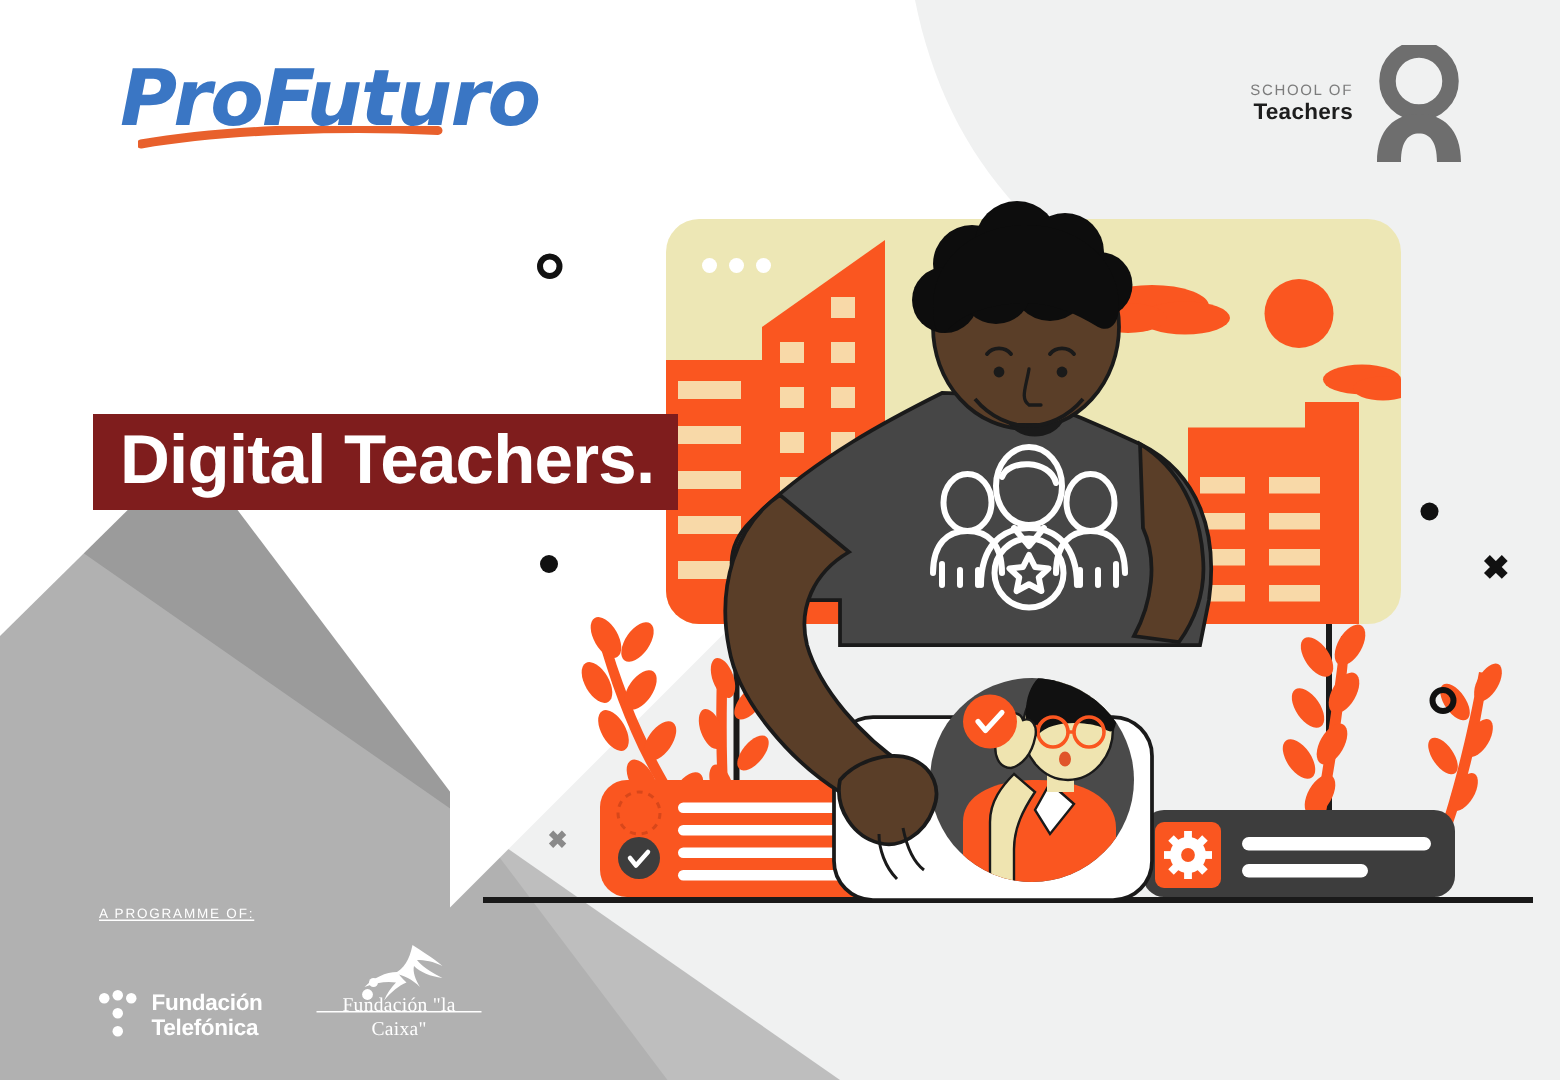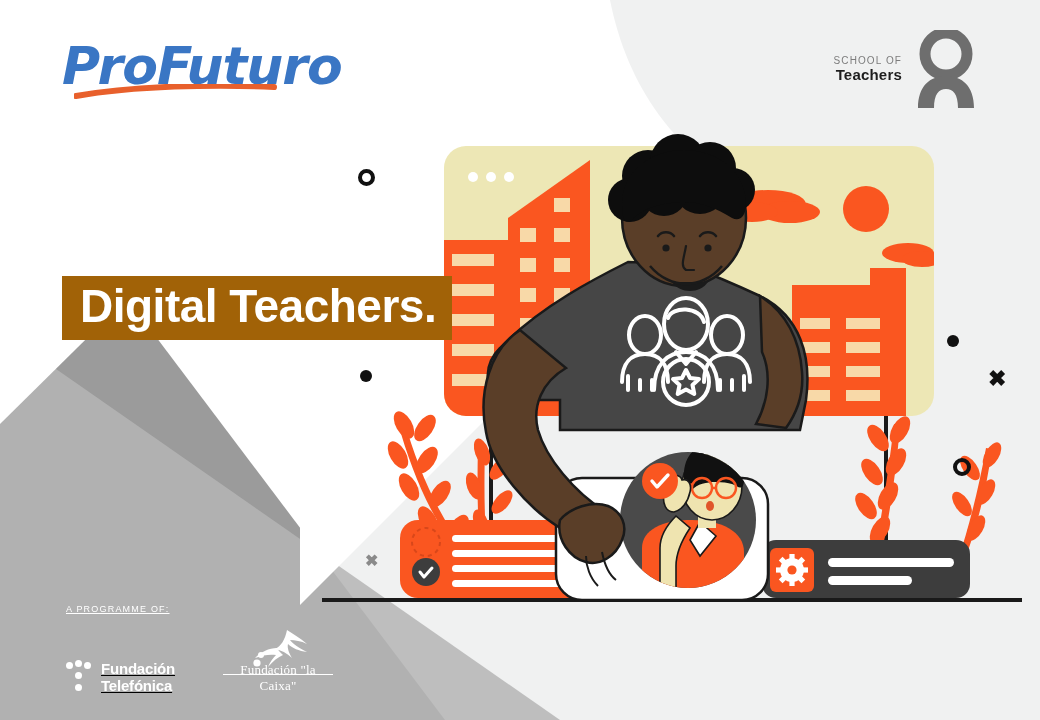--- a/index.html
+++ b/index.html
@@ -7,21 +7,21 @@
     width:1040px;height:720px;overflow:hidden;
     font-family:"Liberation Sans", sans-serif;
     background:#ffffff;
   }
   #stage{position:relative;width:1040px;height:720px;overflow:hidden;background:#ffffff;}
 
   
   .bg-layer{position:absolute;inset:0;}
   
   #logo-profuturo{
-    position:absolute;left:62px;top:36px;width:260px;height:76px;text-align:right;
+    position:absolute;left:80px;top:36px;width:260px;height:76px;text-align:right;
   }
   .pf-text{
     font-family:"DejaVu Sans", sans-serif;
     font-style:italic;font-weight:600;
     font-size:52px;letter-spacing:-1px;
     color:#3A76C4;
     white-space:nowrap;
     line-height:60px;
   }
   #school-block{
@@ -35,32 +35,32 @@
   }
   .school-name{
     font-size:15px;font-weight:bold;color:#1d1d1d;letter-spacing:0.2px;
     font-family:"Liberation Sans", sans-serif;
   }
 
   
   #title-block{position:absolute;left:62px;top:276px;}
   .title-row{display:block;}
   .title-chip{
-    display:inline-block;background:#a16207;color:#ffffff;
+    display:inline-block;background:#7f1d1d;color:#ffffff;
     padding:4px 16px 8px 18px;
   }
   .title-line1{font-size:46px;font-weight:bold;letter-spacing:-0.5px;line-height:52px;}
   .title-line2{font-size:46px;font-weight:normal;letter-spacing:0px;line-height:52px;}
 
   
   #footer-block{position:absolute;left:66px;top:604px;width:300px;}
   .programme-label{
     font-size:9px;letter-spacing:1.2px;color:#ffffff;font-weight:400;margin-bottom:18px;text-decoration:underline;
   }
-  .logos-row{display:flex;align-items:flex-end;gap:48px;text-decoration:underline;}
+  .logos-row{display:flex;align-items:flex-end;gap:36px;}
   .ft-logo{display:flex;align-items:center;gap:9px;}
   .ft-dots{position:relative;width:26px;height:34px;}
   .ft-dots i{position:absolute;width:7px;height:7px;border-radius:50%;background:#fff;display:block;}
   .ft-name{color:#fff;font-size:15px;font-weight:bold;line-height:17px;letter-spacing:-0.2px;}
   .caixa-logo{position:relative;width:110px;height:62px;}
   .caixa-star{position:absolute;left:24px;top:-2px;width:62px;height:40px;}
   .caixa-rule{position:absolute;left:0;bottom:19px;width:110px;height:1px;background:#fff;}
   .caixa-name{
     position:absolute;left:0;bottom:0;width:110px;text-align:center;
     color:#fff;font-size:13px;font-family:"Liberation Serif", serif;letter-spacing:0.2px;

